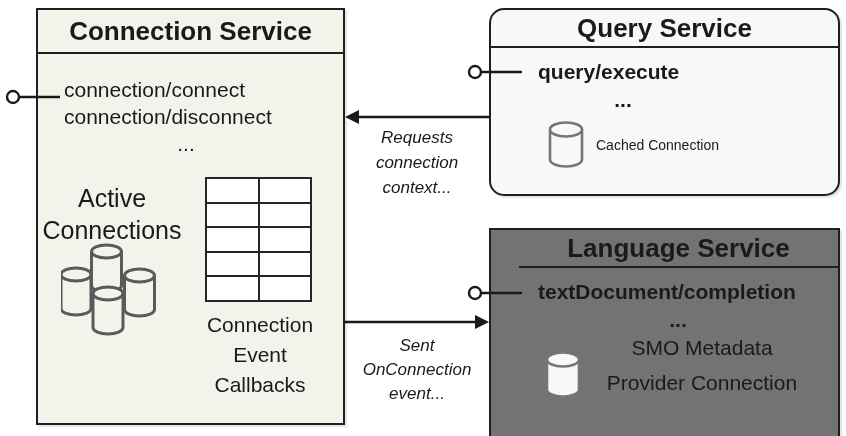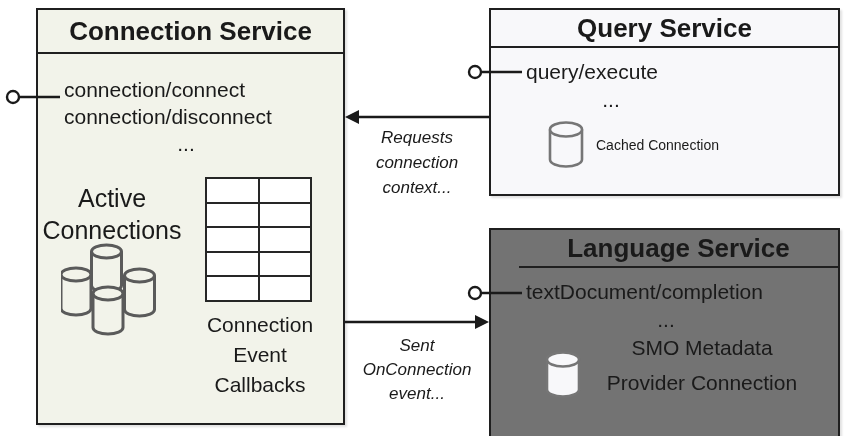--- a/index.html
+++ b/index.html
@@ -5,32 +5,32 @@
   html,body{margin:0;padding:0;background:#ffffff;}
   .canvas{
     position:relative;width:846px;height:436px;background:#ffffff;
     font-family:"Liberation Sans",sans-serif;color:#1a1a1a;overflow:hidden;
   }
   .svc-box{
     position:absolute;border:2px solid #1f1f1f;box-sizing:border-box;
     box-shadow:2px 2px 2px rgba(0,0,0,0.12);
   }
   .svc-box.connection{left:36px;top:8px;width:309px;height:417px;background:#f2f3ea;}
-  .svc-box.query{left:489px;top:8px;width:351px;height:188px;background:#f8f8fa;}
+  .svc-box.query{left:489px;top:8px;width:351px;height:188px;background:#f8f8fa;border-radius:15px;}
   .svc-box.language{left:489px;top:228px;width:351px;height:242px;background:#737373;padding-left:28px;}
   .svc-header{
     border-bottom:2px solid #1f1f1f;font-weight:bold;font-size:26px;
     text-align:center;display:flex;align-items:center;justify-content:center;
   }
   .connection .svc-header{height:42px;}
   .query .svc-header{height:36px;}
   .language .svc-header{height:36px;}
   .methods{position:absolute;font-size:21px;line-height:27px;white-space:nowrap;}
   .connection .methods{left:26px;top:66px;}
-  .query .methods,.language .methods{left:35px;top:48px;line-height:28px;}
+  .query .methods,.language .methods{left:47px;top:48px;line-height:28px;font-weight:bold;}
   .ellipsis-line{text-align:center;}
   .connection .ellipsis-line{width:244px;}
   .query .ellipsis-line{width:170px;}
   .language .ellipsis-line{width:280px;}
   .active-label{
     position:absolute;left:4px;top:172px;width:140px;text-align:center;
     font-size:25px;line-height:32px;
   }
   .callbacks-label{
     position:absolute;left:147px;top:300px;width:150px;text-align:center;

